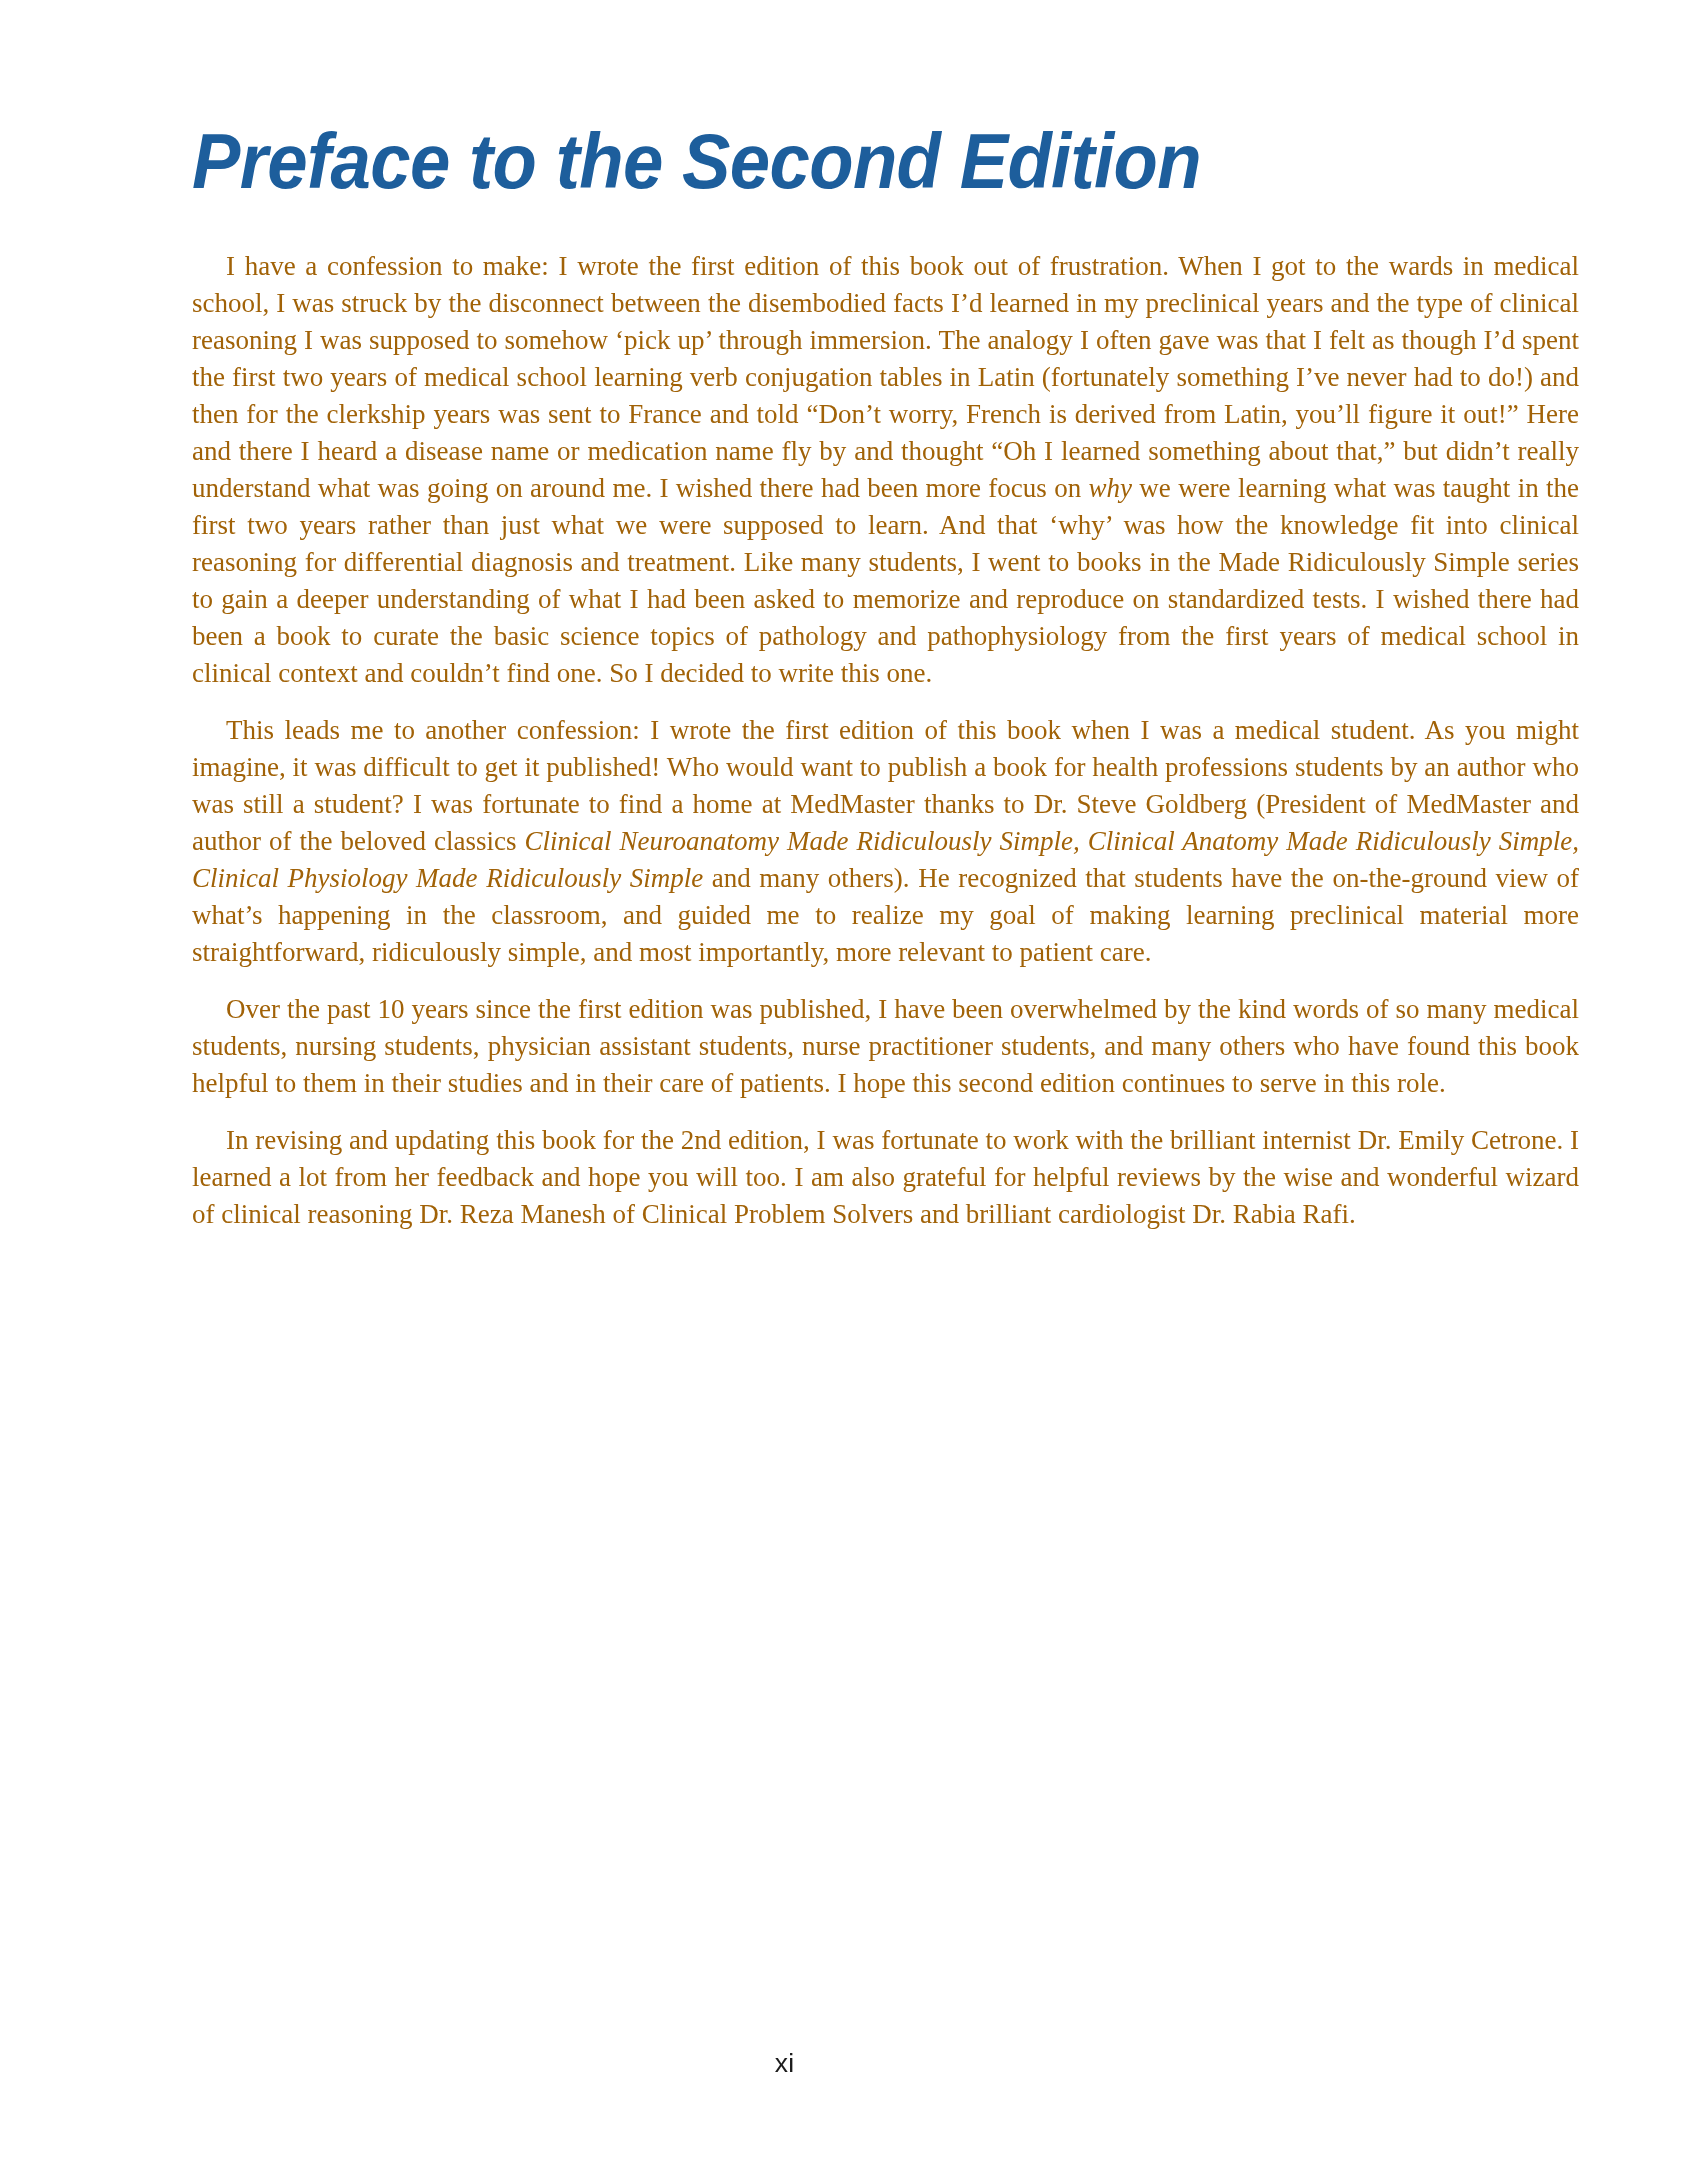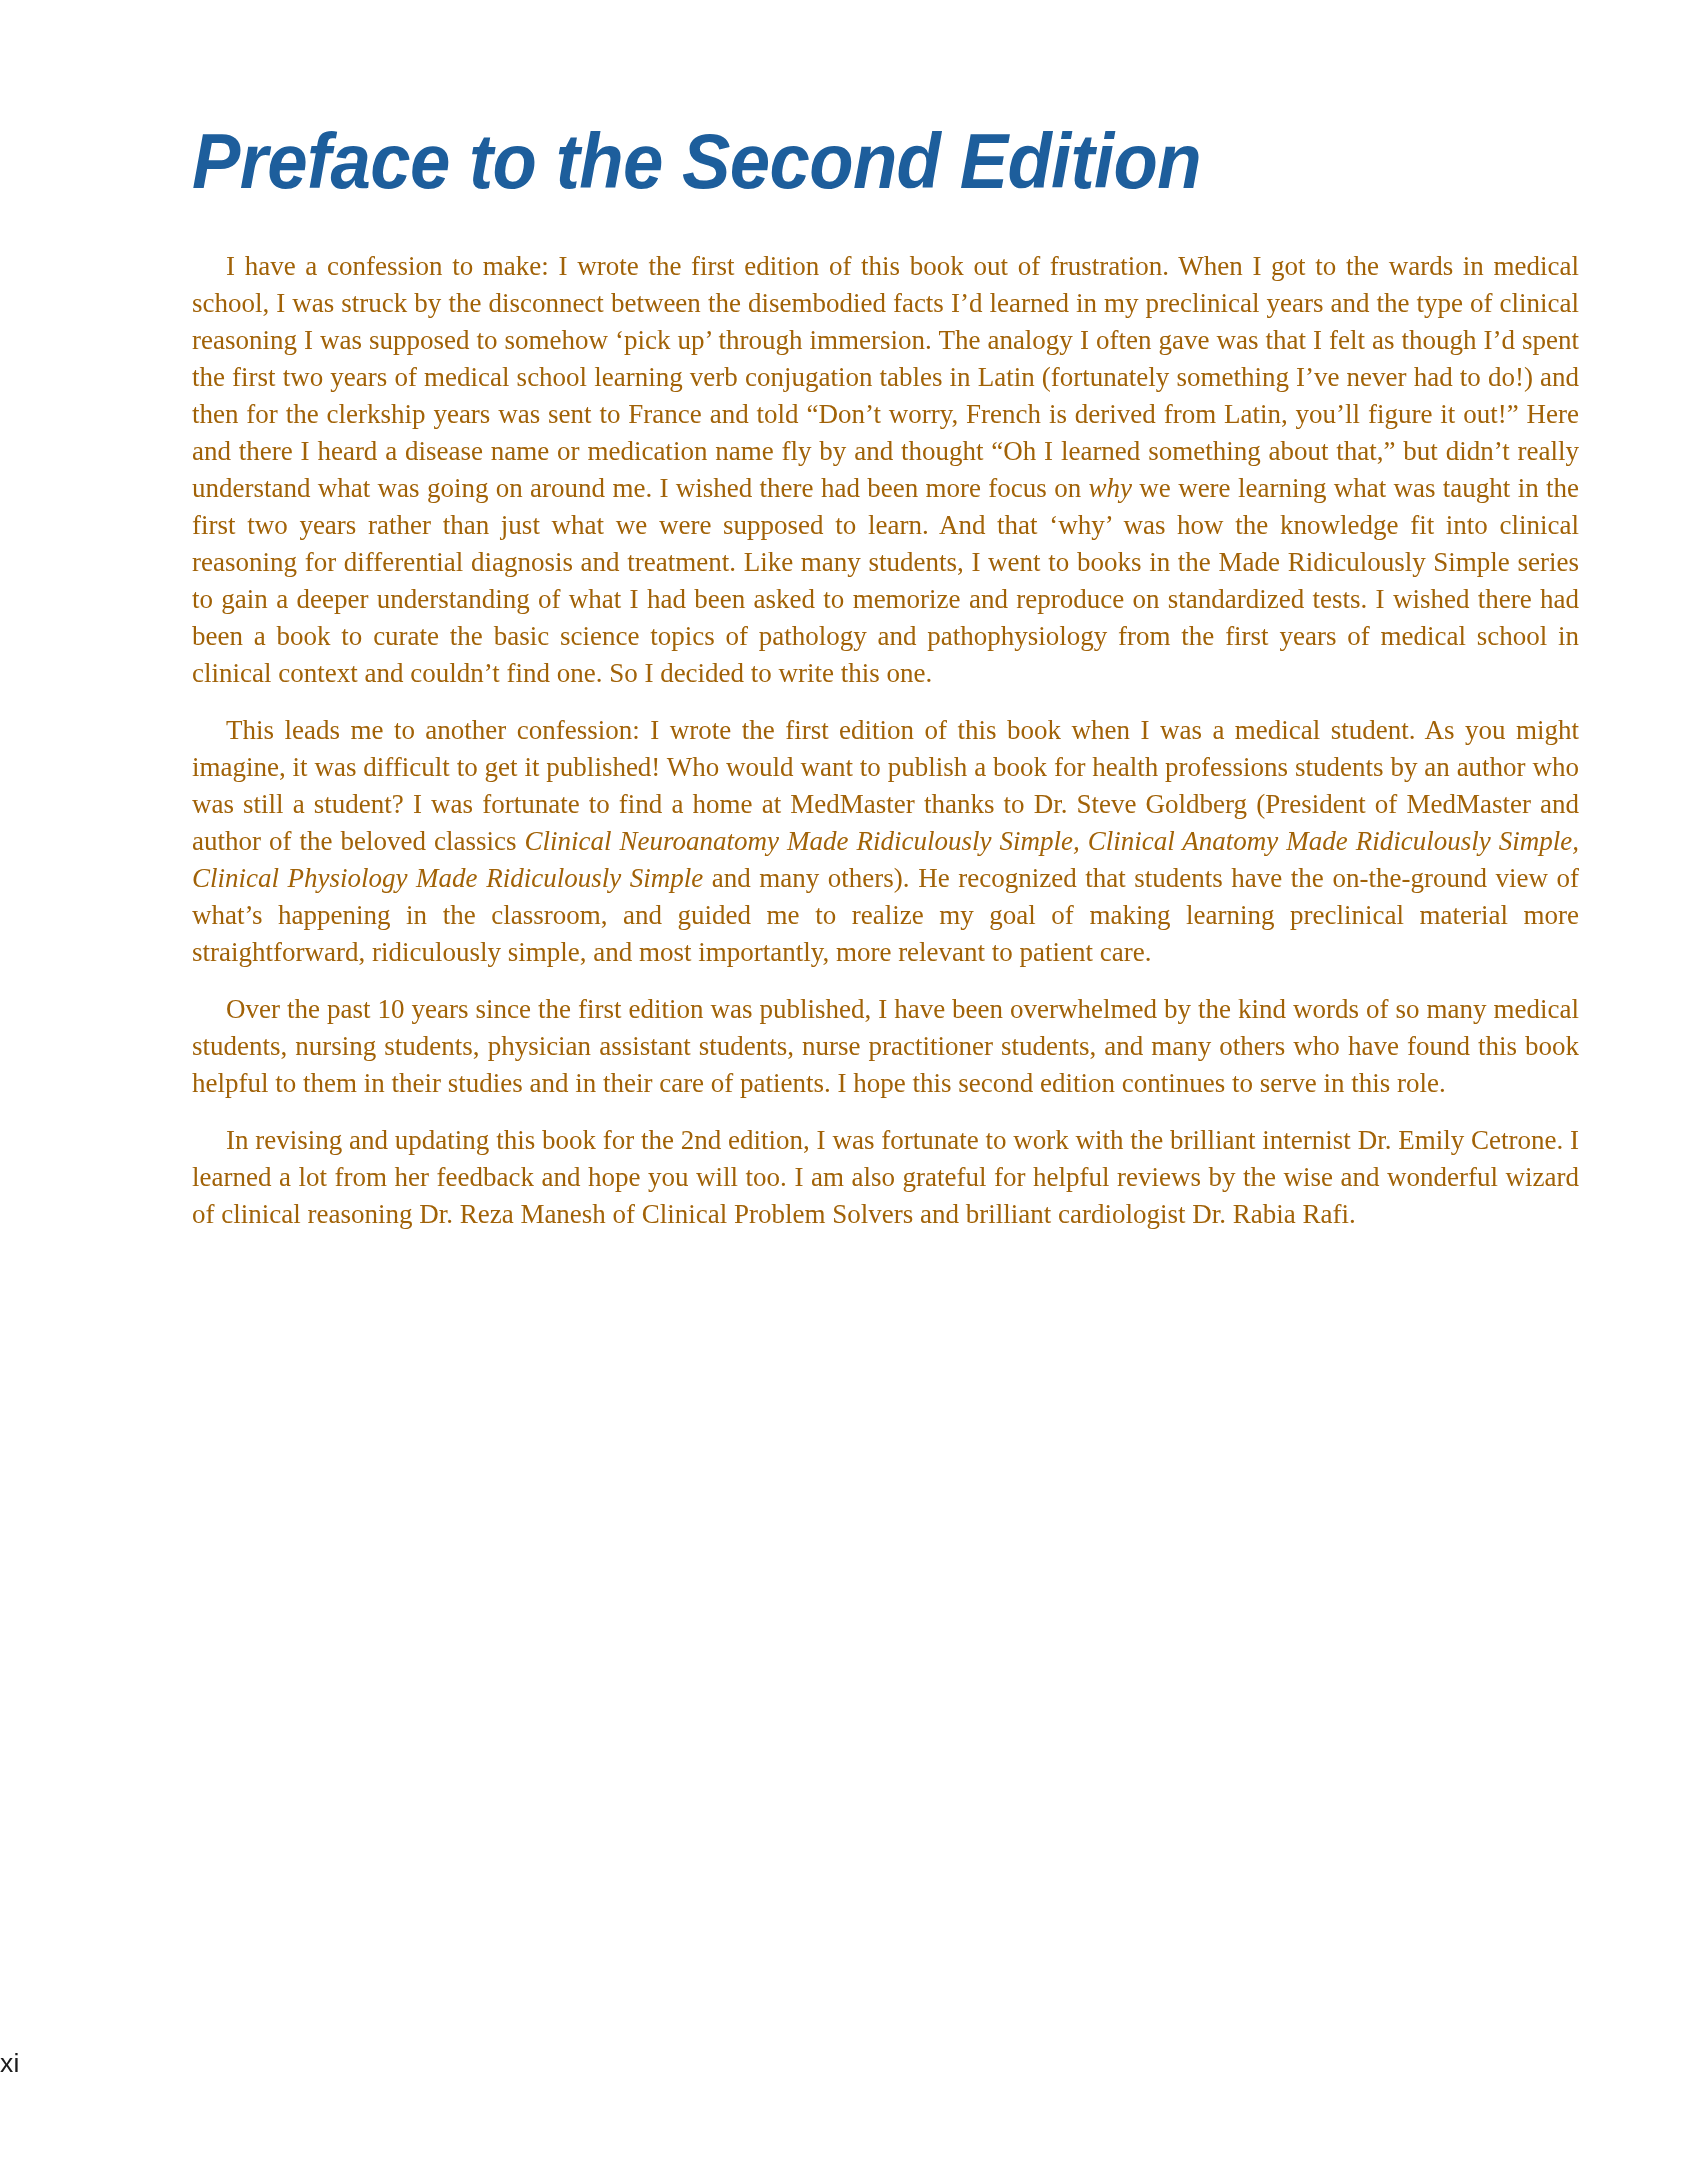--- a/index.html
+++ b/index.html
@@ -67,21 +67,21 @@
   em {
     font-style: italic;
   }
 
   
   .folio {
     position: absolute;
     left: 0;
     top: 2048px;
     width: 1569px;
-    text-align: left;
+    text-align: center;
     font-family: "Liberation Sans", "DejaVu Sans", sans-serif;
     font-size: 26.5px;
     font-weight: normal;
     color: #1c1c1c;
     letter-spacing: 0.3px;
   }
 </style>
 </head>
 <body>
 

